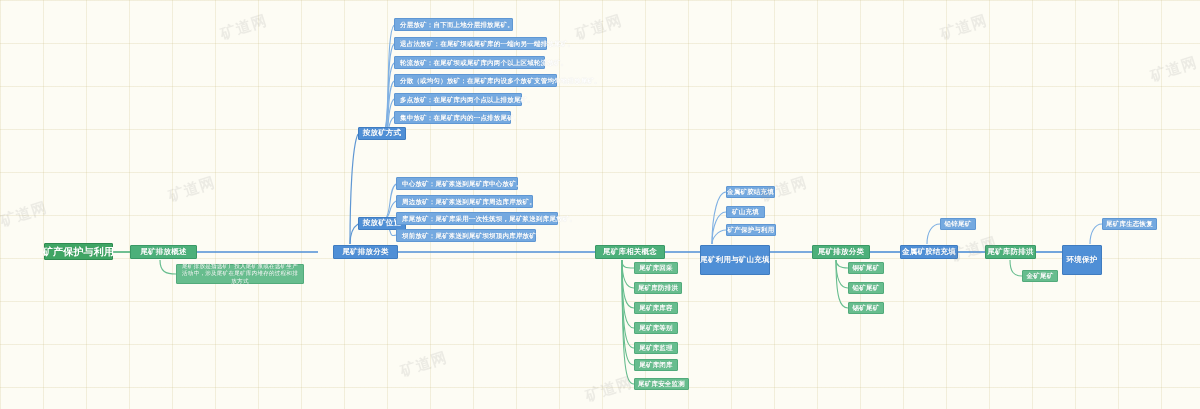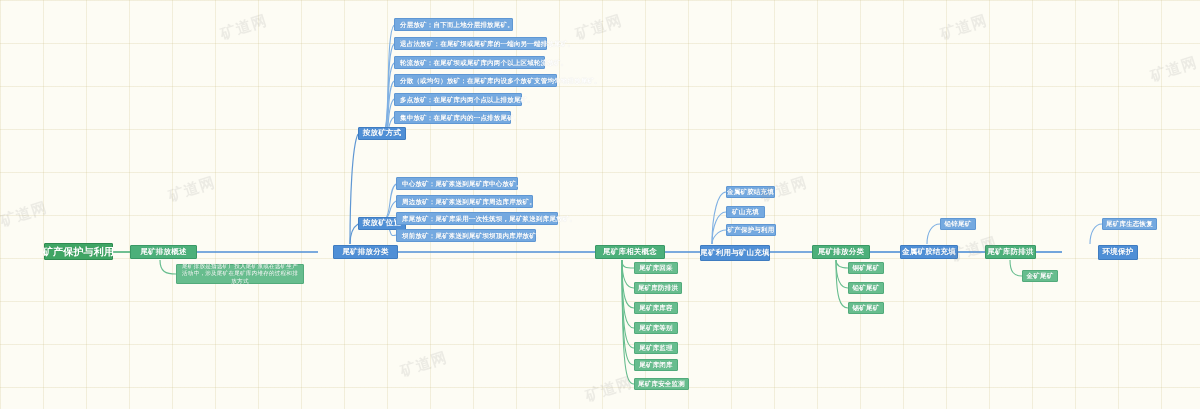--- a/index.html
+++ b/index.html
@@ -165,41 +165,41 @@
   <div class="node n-green" style="left:595px;top:245px;width:70px;height:14px;">尾矿库相关概念</div>
 
   <div class="node n-green-soft" style="left:634px;top:262px;width:44px;height:12px;">尾矿库回采</div>
   <div class="node n-green-soft" style="left:634px;top:282px;width:48px;height:12px;">尾矿库防排洪</div>
   <div class="node n-green-soft" style="left:634px;top:302px;width:44px;height:12px;">尾矿库库容</div>
   <div class="node n-green-soft" style="left:634px;top:322px;width:44px;height:12px;">尾矿库等别</div>
   <div class="node n-green-soft" style="left:634px;top:342px;width:44px;height:12px;">尾矿库监理</div>
   <div class="node n-green-soft" style="left:634px;top:359px;width:44px;height:12px;">尾矿库闭库</div>
   <div class="node n-green-soft" style="left:634px;top:378px;width:55px;height:12px;">尾矿库安全监测</div>
 
-  <div class="node n-blue" style="left:700px;top:245px;width:70px;height:16px;">尾矿利用与矿山充填</div>
+  <div class="node n-blue" style="left:700px;top:245px;width:70px;height:30px;">尾矿利用与矿山充填</div>
 
   <div class="node n-blue-soft" style="left:726px;top:186px;width:49px;height:12px;">金属矿胶结充填</div>
   <div class="node n-blue-soft" style="left:726px;top:206px;width:39px;height:12px;">矿山充填</div>
   <div class="node n-blue-soft" style="left:726px;top:224px;width:50px;height:12px;">矿产保护与利用</div>
 
   <div class="node n-green" style="left:812px;top:245px;width:58px;height:14px;">尾矿排放分类</div>
 
   <div class="node n-green-soft" style="left:848px;top:262px;width:36px;height:12px;">铜矿尾矿</div>
   <div class="node n-green-soft" style="left:848px;top:282px;width:36px;height:12px;">铅矿尾矿</div>
   <div class="node n-green-soft" style="left:848px;top:302px;width:36px;height:12px;">锡矿尾矿</div>
 
   <div class="node n-blue" style="left:900px;top:245px;width:58px;height:14px;">金属矿胶结充填</div>
 
   <div class="node n-blue-soft" style="left:940px;top:218px;width:36px;height:12px;">铅锌尾矿</div>
 
   <div class="node n-green" style="left:985px;top:245px;width:51px;height:14px;">尾矿库防排洪</div>
 
   <div class="node n-green-soft" style="left:1022px;top:270px;width:36px;height:12px;">金矿尾矿</div>
 
-  <div class="node n-blue" style="left:1098px;top:245px;width:40px;height:15px;">环境保护</div>
+  <div class="node n-blue" style="left:1062px;top:245px;width:40px;height:30px;">环境保护</div>
 
   <div class="node n-blue-soft" style="left:1102px;top:218px;width:55px;height:12px;">尾矿库生态恢复</div>
 
   <div class="wm" style="left:168px;top:180px;">矿道网</div>
   <div class="wm" style="left:400px;top:355px;">矿道网</div>
   <div class="wm" style="left:575px;top:18px;">矿道网</div>
   <div class="wm" style="left:760px;top:180px;">矿道网</div>
   <div class="wm" style="left:940px;top:18px;">矿道网</div>
   <div class="wm" style="left:950px;top:240px;">矿道网</div>
   <div class="wm" style="left:585px;top:380px;">矿道网</div>

